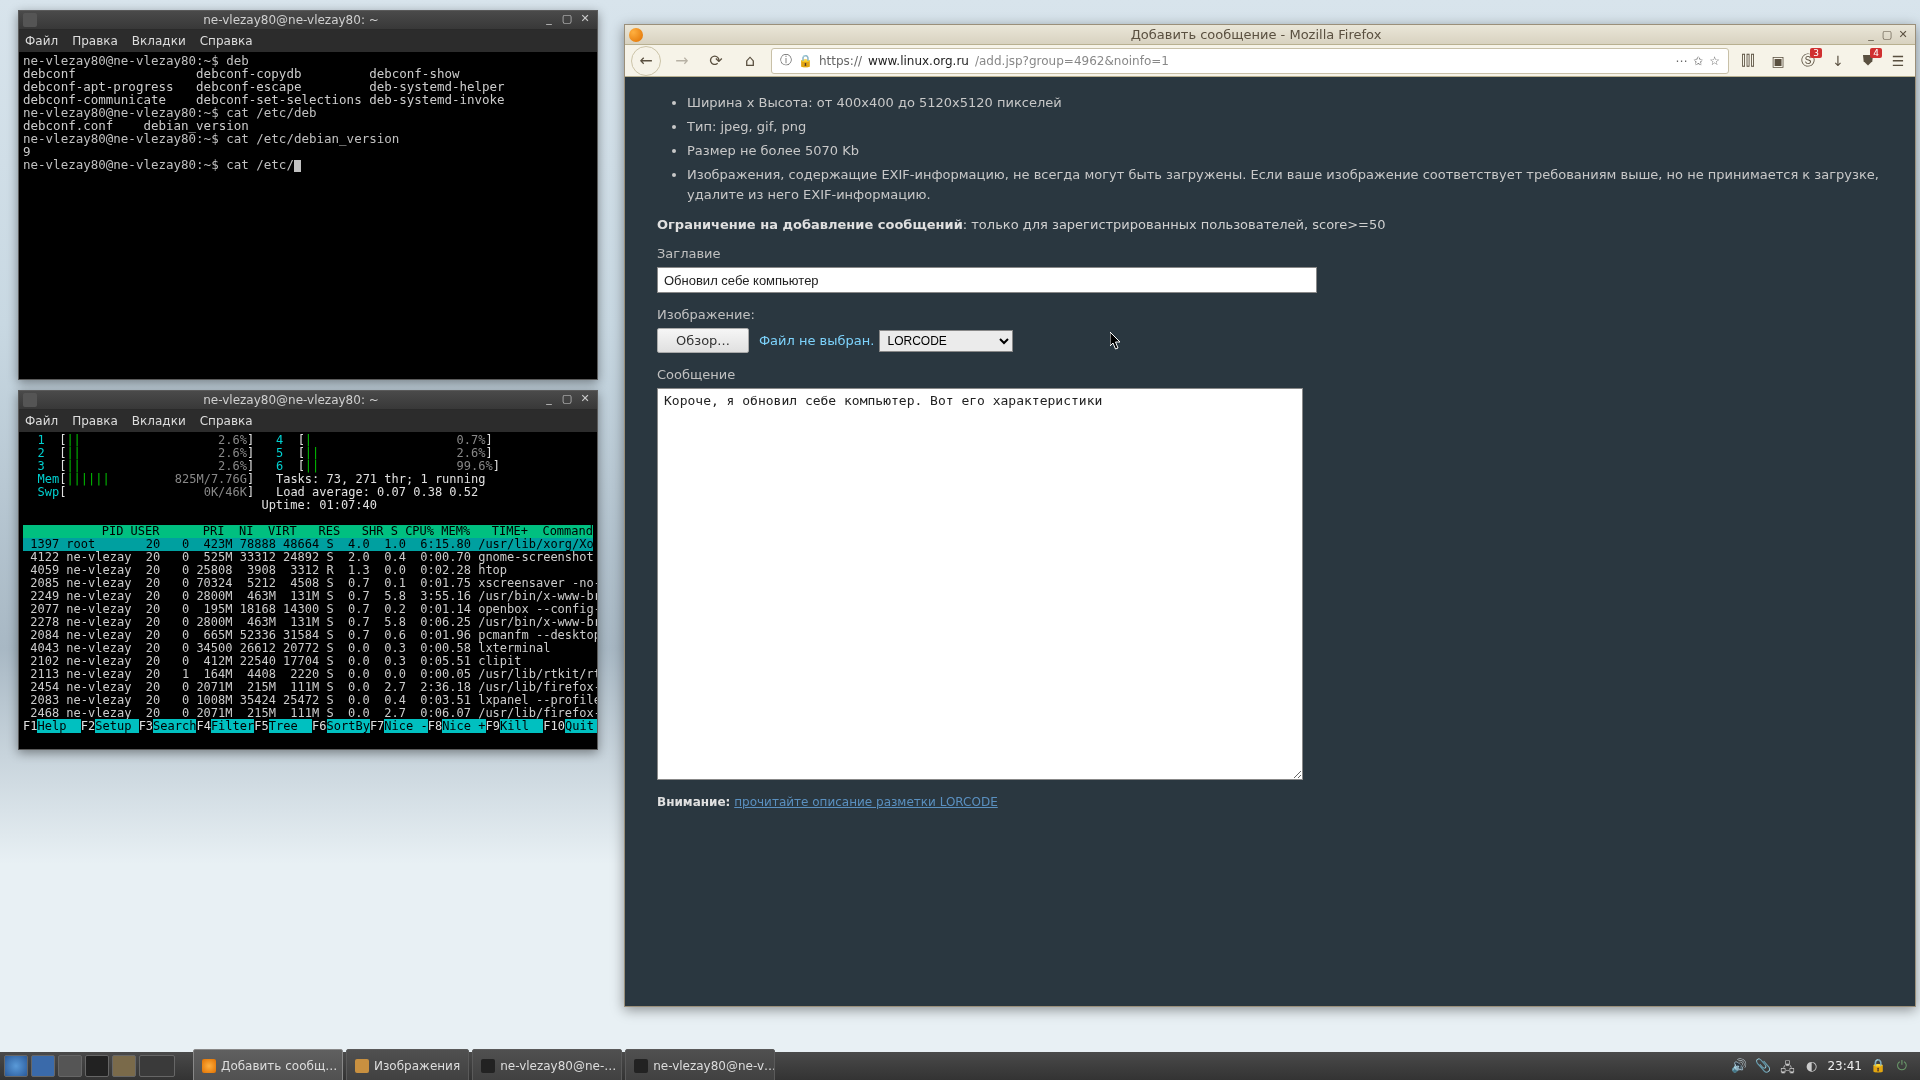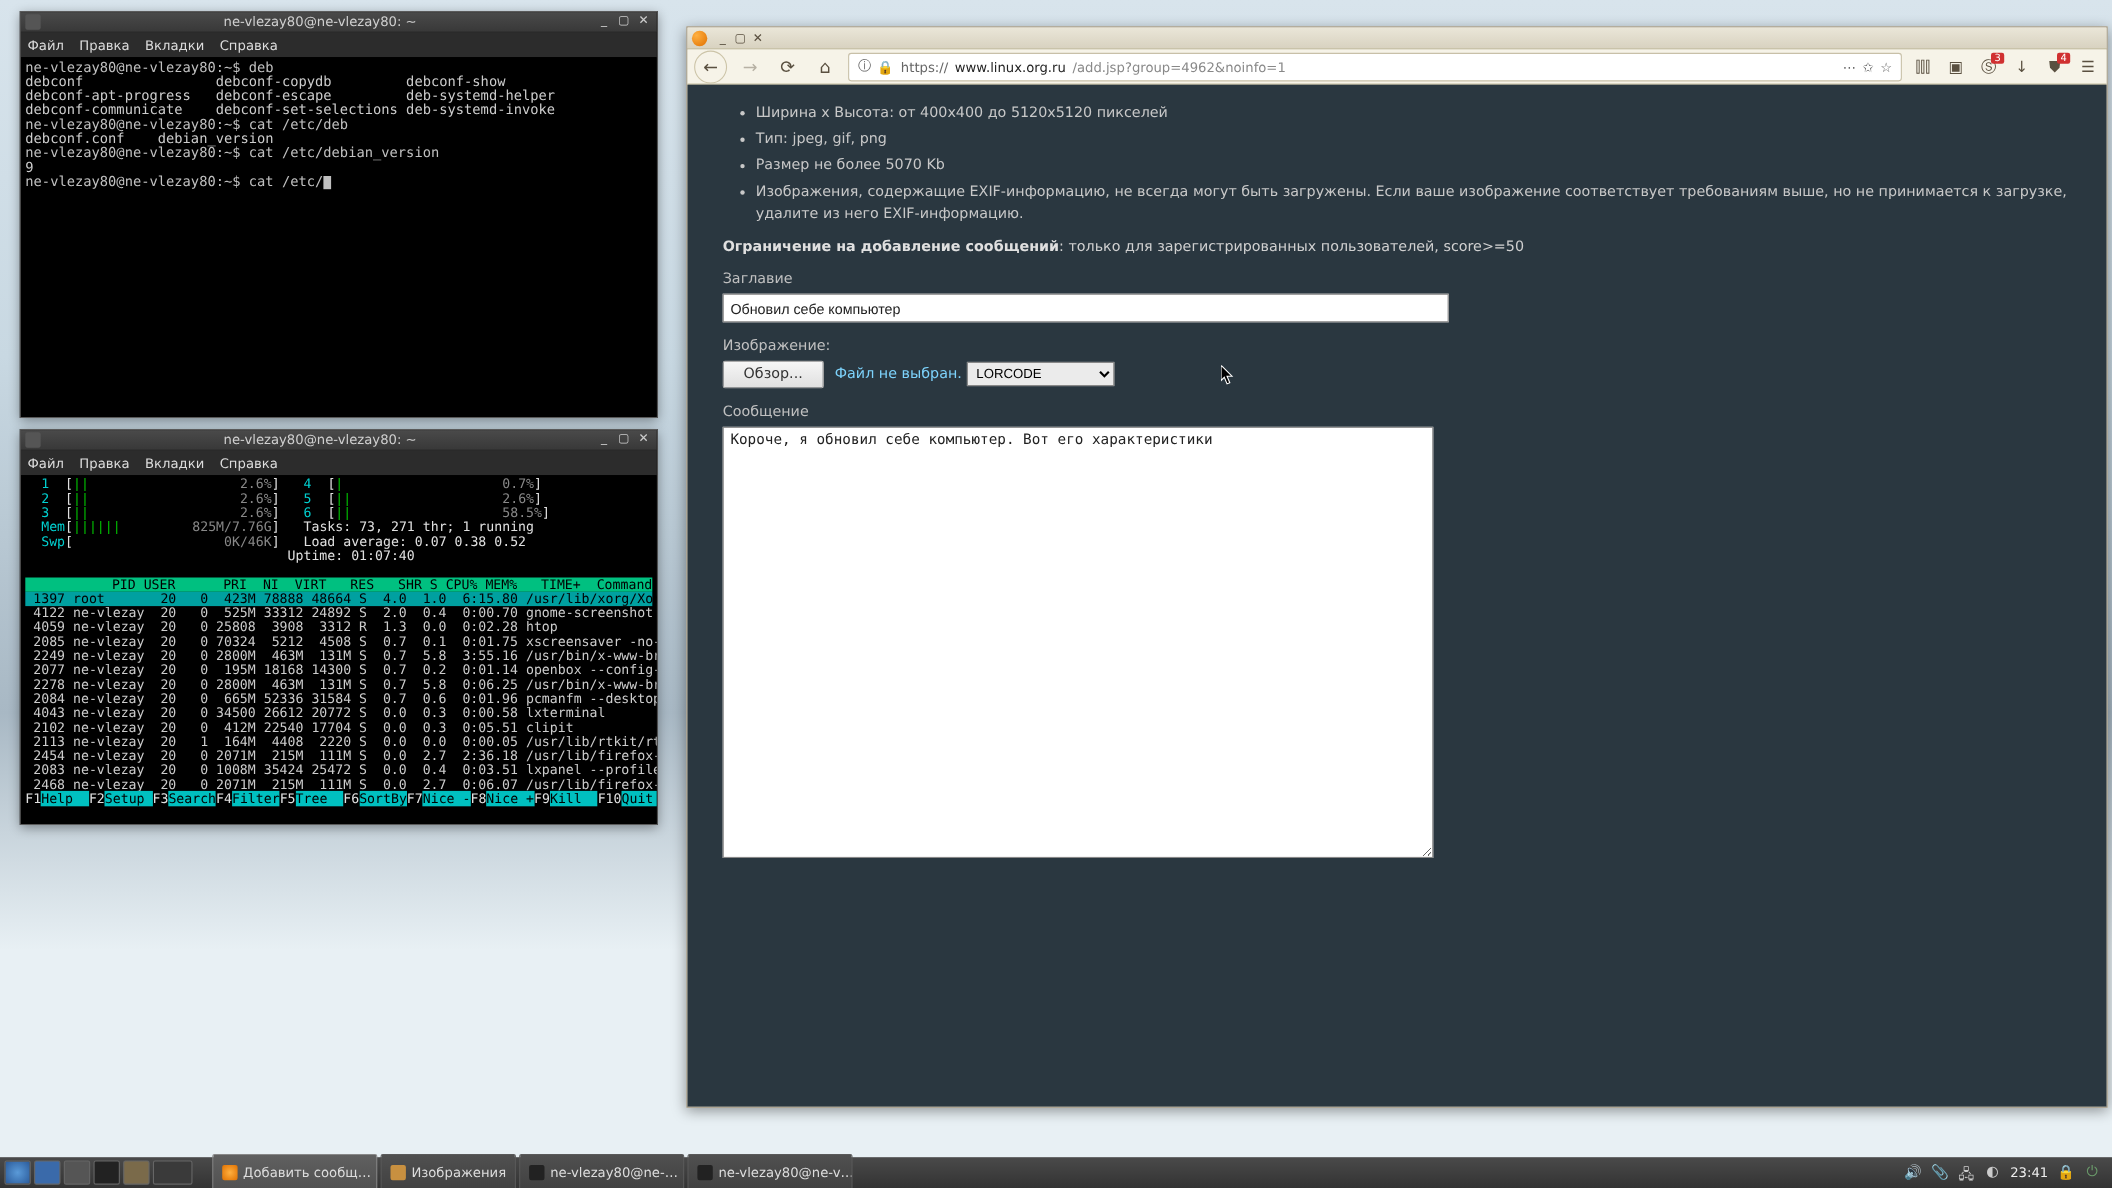--- a/index.html
+++ b/index.html
@@ -169,31 +169,32 @@
     <div class="wbtn">✕</div>
   </div>
   <div class="menubar">
     <span>Файл</span>
     <span>Правка</span>
     <span>Вкладки</span>
     <span>Справка</span>
   </div>
   <div class="termbody" style="font-size:12px; line-height:13px;">  <span class="htop-cyan">1</span>  <span class="htop-white">[</span><span class="htop-green">||</span>                   <span class="htop-gray">2.6%</span><span class="htop-white">]</span>   <span class="htop-cyan">4</span>  <span class="htop-white">[</span><span class="htop-green">|</span>                    <span class="htop-gray">0.7%</span><span class="htop-white">]</span>
   <span class="htop-cyan">2</span>  <span class="htop-white">[</span><span class="htop-green">||</span>                   <span class="htop-gray">2.6%</span><span class="htop-white">]</span>   <span class="htop-cyan">5</span>  <span class="htop-white">[</span><span class="htop-green">||</span>                   <span class="htop-gray">2.6%</span><span class="htop-white">]</span>
-  <span class="htop-cyan">3</span>  <span class="htop-white">[</span><span class="htop-green">||</span>                   <span class="htop-gray">2.6%</span><span class="htop-white">]</span>   <span class="htop-cyan">6</span>  <span class="htop-white">[</span><span class="htop-green">||</span>                   <span class="htop-gray">58.5%</span><span class="htop-white">]</span>
+  <span class="htop-cyan">3</span>  <span class="htop-white">[</span><span class="htop-green">||</span>                   <span class="htop-gray">2.6%</span><span class="htop-white">]</span>   <span class="htop-cyan">6</span>  <span class="htop-white">[</span><span class="htop-green">||</span>                   <span class="htop-gray">99.6%</span><span class="htop-white">]</span>
   <span class="htop-cyan">Mem</span><span class="htop-white">[</span><span class="htop-green">||||||</span>         <span class="htop-gray">825M/7.76G</span><span class="htop-white">]</span>   <span class="htop-white">Tasks: 73, 271 thr; 1 running</span>
   <span class="htop-cyan">Swp</span><span class="htop-white">[</span>                   <span class="htop-gray">0K/46K</span><span class="htop-white">]</span>   <span class="htop-white">Load average: 0.07 0.38 0.52</span>
                                  <span class="htop-white">Uptime: 01:07:40</span>
 
 <span class="htop-bar-hdr" style="display:block;">  PID USER      PRI  NI  VIRT   RES   SHR S CPU% MEM%   TIME+  Command</span><span class="htop-row-sel" style="display:block;"> 1397 root       20   0  423M 78888 48664 S  4.0  1.0  6:15.80 /usr/lib/xorg/Xor</span><span style="display:block;"> 4122 ne-vlezay  20   0  525M 33312 24892 S  2.0  0.4  0:00.70 gnome-screenshot</span><span style="display:block;"> 4059 ne-vlezay  20   0 25808  3908  3312 R  1.3  0.0  0:02.28 htop</span><span style="display:block;"> 2085 ne-vlezay  20   0 70324  5212  4508 S  0.7  0.1  0:01.75 xscreensaver -no-</span><span style="display:block;"> 2249 ne-vlezay  20   0 2800M  463M  131M S  0.7  5.8  3:55.16 /usr/bin/x-www-br</span><span style="display:block;"> 2077 ne-vlezay  20   0  195M 18168 14300 S  0.7  0.2  0:01.14 openbox --config-</span><span style="display:block;"> 2278 ne-vlezay  20   0 2800M  463M  131M S  0.7  5.8  0:06.25 /usr/bin/x-www-br</span><span style="display:block;"> 2084 ne-vlezay  20   0  665M 52336 31584 S  0.7  0.6  0:01.96 pcmanfm --desktop</span><span style="display:block;"> 4043 ne-vlezay  20   0 34500 26612 20772 S  0.0  0.3  0:00.58 lxterminal</span><span style="display:block;"> 2102 ne-vlezay  20   0  412M 22540 17704 S  0.0  0.3  0:05.51 clipit</span><span style="display:block;"> 2113 ne-vlezay  20   1  164M  4408  2220 S  0.0  0.0  0:00.05 /usr/lib/rtkit/rt</span><span style="display:block;"> 2454 ne-vlezay  20   0 2071M  215M  111M S  0.0  2.7  2:36.18 /usr/lib/firefox-</span><span style="display:block;"> 2083 ne-vlezay  20   0 1008M 35424 25472 S  0.0  0.4  0:03.51 lxpanel --profile</span><span style="display:block;"> 2468 ne-vlezay  20   0 2071M  215M  111M S  0.0  2.7  0:06.07 /usr/lib/firefox-</span><span><span class="htop-white">F1</span><span class="htop-fn">Help  </span><span class="htop-white">F2</span><span class="htop-fn">Setup </span><span class="htop-white">F3</span><span class="htop-fn">Search</span><span class="htop-white">F4</span><span class="htop-fn">Filter</span><span class="htop-white">F5</span><span class="htop-fn">Tree  </span><span class="htop-white">F6</span><span class="htop-fn">SortBy</span><span class="htop-white">F7</span><span class="htop-fn">Nice -</span><span class="htop-white">F8</span><span class="htop-fn">Nice +</span><span class="htop-white">F9</span><span class="htop-fn">Kill  </span><span class="htop-white">F10</span><span class="htop-fn">Quit </span></span></div>
 </div>
 
 <div class="ffwin">
   <div class="ff-titlebar">
     <div class="fficon"></div>
+    <div class="ttitle">Добавить сообщение - Mozilla Firefox</div>
     <div class="wbtn">_</div>
     <div class="wbtn">▢</div>
     <div class="wbtn">✕</div>
   </div>
   <div class="ff-toolbar">
     <div class="ff-navbtn back">←</div>
     <div class="ff-navbtn" style="opacity:.4">→</div>
     <div class="ff-navbtn">⟳</div>
     <div class="ff-navbtn">⌂</div>
     <div class="ff-urlbar">
@@ -228,20 +229,24 @@
 
     <label class="ff-form-label">Изображение:</label>
     <span class="ff-filebtn">Обзор...</span>
     <span class="ff-filelabel">Файл не выбран.</span>
 
     <select class="ff-select"><option>LORCODE</option></select>
 
     <label class="ff-form-label">Сообщение</label>
     <textarea class="ff-textarea" id="msgta" style="">Короче, я обновил себе компьютер. Вот его характеристики</textarea>
 
+    <p style="margin-top:12px; font-size:12px;">
+      <span class="ff-strong">Внимание:</span>
+      <a href="#" class="ff-link">прочитайте описание разметки LORCODE</a>
+    </p>
   </div>
 </div>
 
 <svg class="fake-cursor" style="left:1110px; top:332px;" viewBox="0 0 12 18">
     <path d="M0 0 L0 14 L3 11 L5.5 17 L8 16 L5.5 10 L10 10 Z" fill="#000" stroke="#fff" stroke-width="1"></path>
   </svg>
 
 <div class="taskbar">
   <div class="tlaunch" style="background:radial-gradient(circle,#5a9ad8,#2a5a9a);"></div>
   <div class="tlaunch" style="background:#3a6aaa;"></div>

